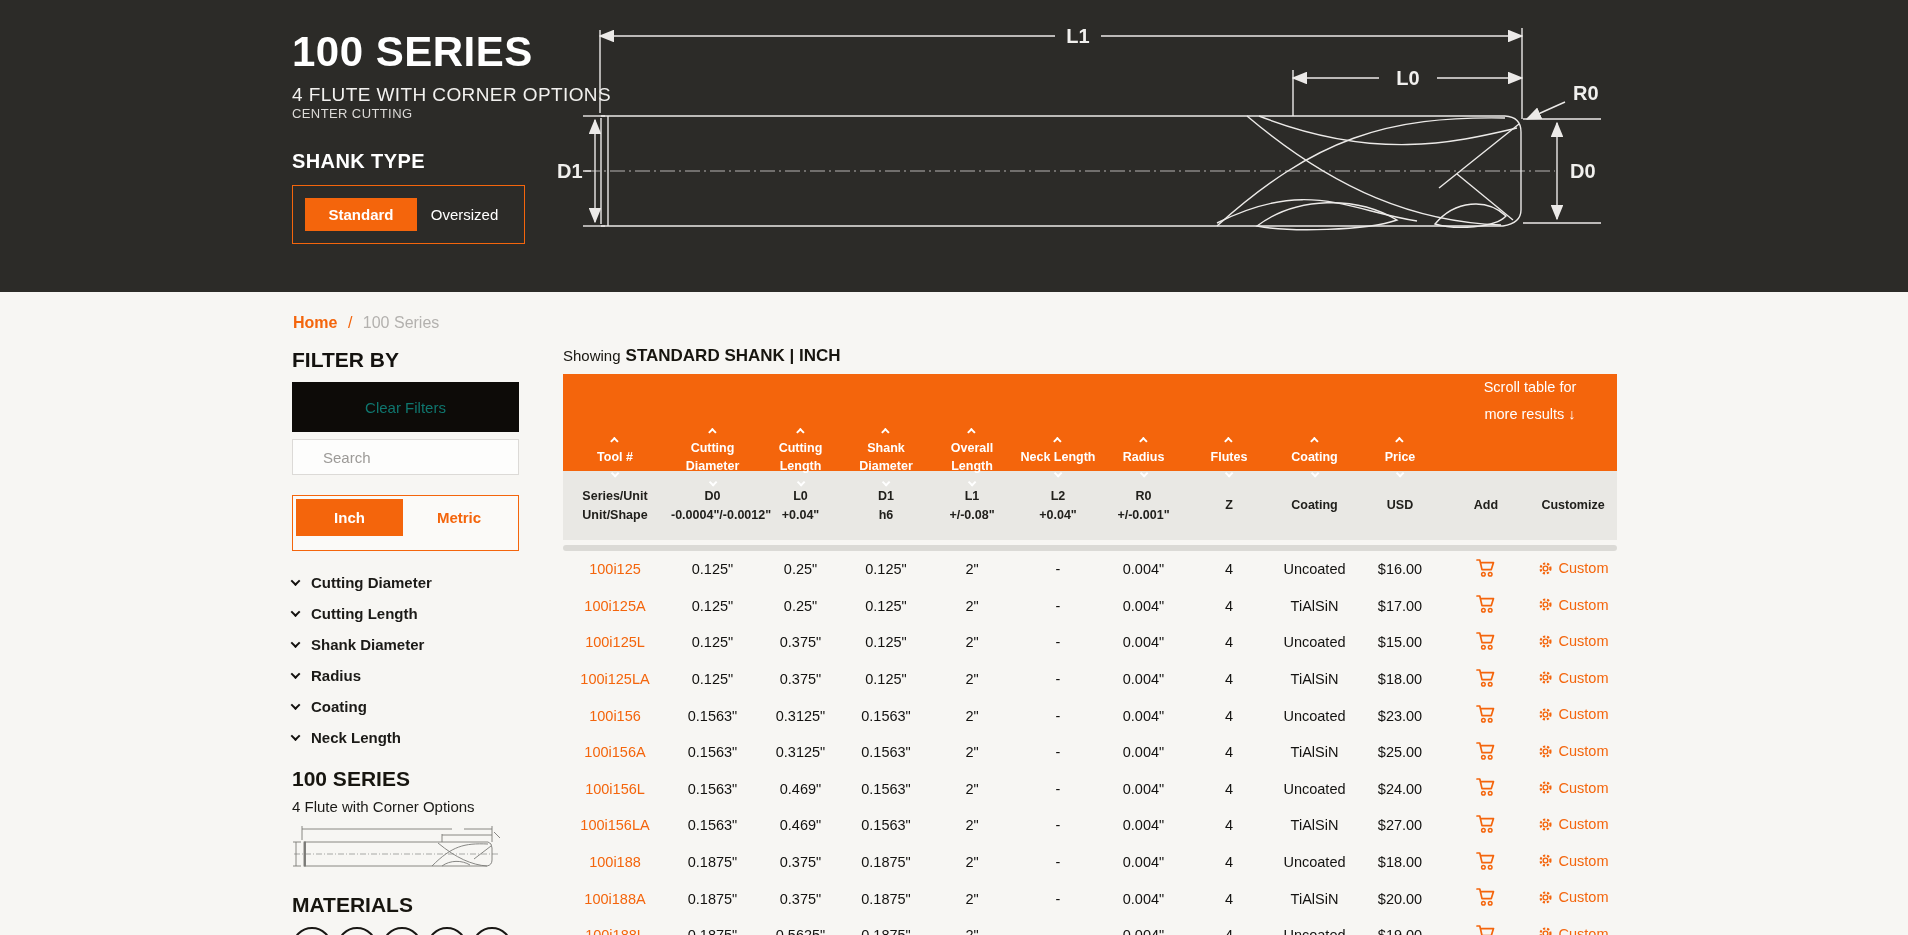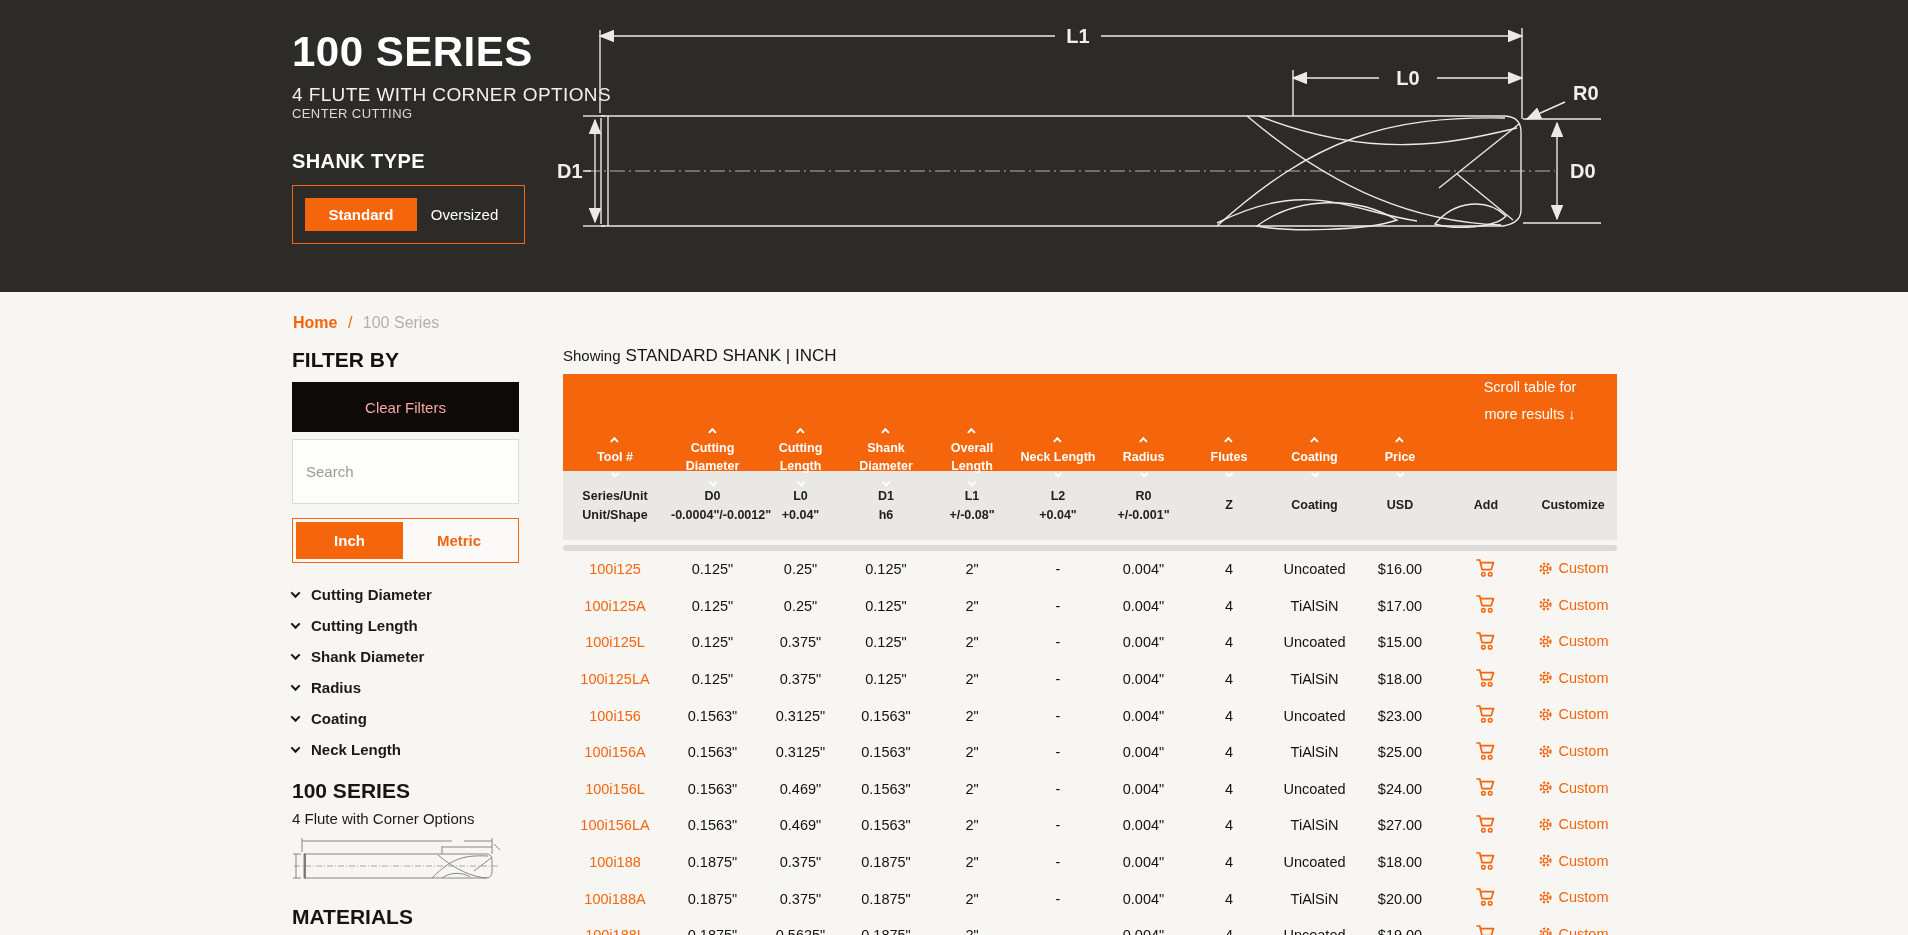--- a/index.html
+++ b/index.html
@@ -26,46 +26,46 @@
   
   .main { position:absolute; top:292px; left:0; width:1908px; height:643px; }
   .breadcrumb { position:absolute; left:293px; top:22px; font-size:16px; }
   .breadcrumb .home { color:#f4650c; font-weight:bold; text-decoration:none; }
   .breadcrumb .sep { color:#f4650c; margin:0 6px; }
   .breadcrumb .cur { color:#b3b1ae; }
 
   
   .sidebar { position:absolute; left:292px; top:56px; width:227px; }
   .side-h { font-size:21px; font-weight:bold; color:#14120f; }
-  .clear-btn { margin-top:10px; width:100%; height:50px; background:#0d0b08; color:#fca5a5; font-size:15px; border:none; font-family:inherit; cursor:pointer; }
-  .search-box { margin-top:7px; height:65px; background:#fdfdfc; border:1px solid #dcdad7; display:flex; padding:0 13px; }
+  .clear-btn { margin-top:10px; width:100%; height:50px; background:#0d0b08; color:#0f766e; font-size:15px; border:none; font-family:inherit; cursor:pointer; }
+  .search-box { margin-top:7px; height:36px; background:#fdfdfc; border:1px solid #dcdad7; display:flex; padding:0 30px; }
   .search-box input { flex:1; border:none; outline:none; background:transparent; font-size:15px; font-family:inherit; color:#3a3936; }
   .search-box input::placeholder { color:#9c9a97; }
-  .unit-toggle { margin-top:14px; border:1px solid #f4650c; background:#fbfaf8; padding:3px; display:flex; height:45px; }
+  .unit-toggle { margin-top:20px; border:1px solid #f4650c; background:#fbfaf8; padding:3px; display:flex; height:56px; }
   .unit-btn { height:37px; line-height:37px; text-align:center; font-size:15px; font-weight:bold; cursor:pointer; }
   .unit-btn.sel { width:107px; background:#f4650c; color:#fff; }
   .unit-btn.unsel { flex:1; color:#f4650c; }
   .filter-list { margin-top:16px; }
   .filter-item { display:flex; align-items:center; gap:12px; height:31px; font-size:15px; font-weight:bold; color:#1b1a17; cursor:pointer; }
   .chev { display:inline-block; width:8px; height:8px; border-left:2.5px solid currentColor; border-bottom:2.5px solid currentColor; }
   .chev.down { transform:rotate(-45deg) translate(1px,-1px); }
   .chev.up { transform:rotate(135deg) translate(1px,-1px); }
   .filter-item .chev { width:7px; height:7px; color:#14120f; }
   .series-title { margin-top:14px; font-size:21px; font-weight:bold; }
   .series-sub { margin-top:7px; font-size:15px; color:#1b1a17; }
   .thumb { margin-top:9px; }
   .mat-title { margin-top:15px; font-size:21px; font-weight:bold; }
   .mat-row { margin-top:10px; display:flex; gap:4px; }
   .mat { width:41px; text-align:center; }
   .mat-circle { width:40px; height:40px; border:2.2px solid #191714; border-radius:50%; display:flex; align-items:center; justify-content:center; font-weight:bold; font-size:12.5px; color:#14120f; background:transparent; }
 
   
   .table-area { position:absolute; left:563px; top:54px; width:1054px; }
   .showing { font-size:15px; color:#17150f; }
-  .showing b { font-size:17px; font-weight:normal; margin-left:5px; }
+  .showing b { font-size:17px; font-weight:bold; margin-left:5px; }
   .grid11 { display:grid; grid-template-columns:104px 91px 85px 86px 86px 86px 85px 86px 85px 86px 174px; }
   .grid12 { display:grid; grid-template-columns:104px 91px 85px 86px 86px 86px 85px 86px 85px 86px 86px 88px; }
   .thead { margin-top:8px; background:#f4650c; height:97px; align-items:center; color:#fff; }
   .sort-cell { display:flex; flex-direction:column; align-items:center; gap:6px; font-size:12.5px; font-weight:bold; line-height:1.45; text-align:center; cursor:pointer; }
   .sort-cell .chev { width:5.5px; height:5.5px; border-width:2.5px; color:#fff; }
   .scroll-note { grid-column:11; text-align:center; font-size:14.5px; line-height:1.85; font-weight:normal; }
   .scroll-note span { display:inline-block; max-width:128px; }
   .spec { background:#e9e8e4; min-height:69px; align-items:center; text-align:center; font-size:12.5px; font-weight:bold; color:#21201c; line-height:1.5; padding:8px 0; }
   .spec .cell { padding:0 4px; }
   .hscroll { margin-top:5px; height:6px; border-radius:3px; background:#dbdad6; }

